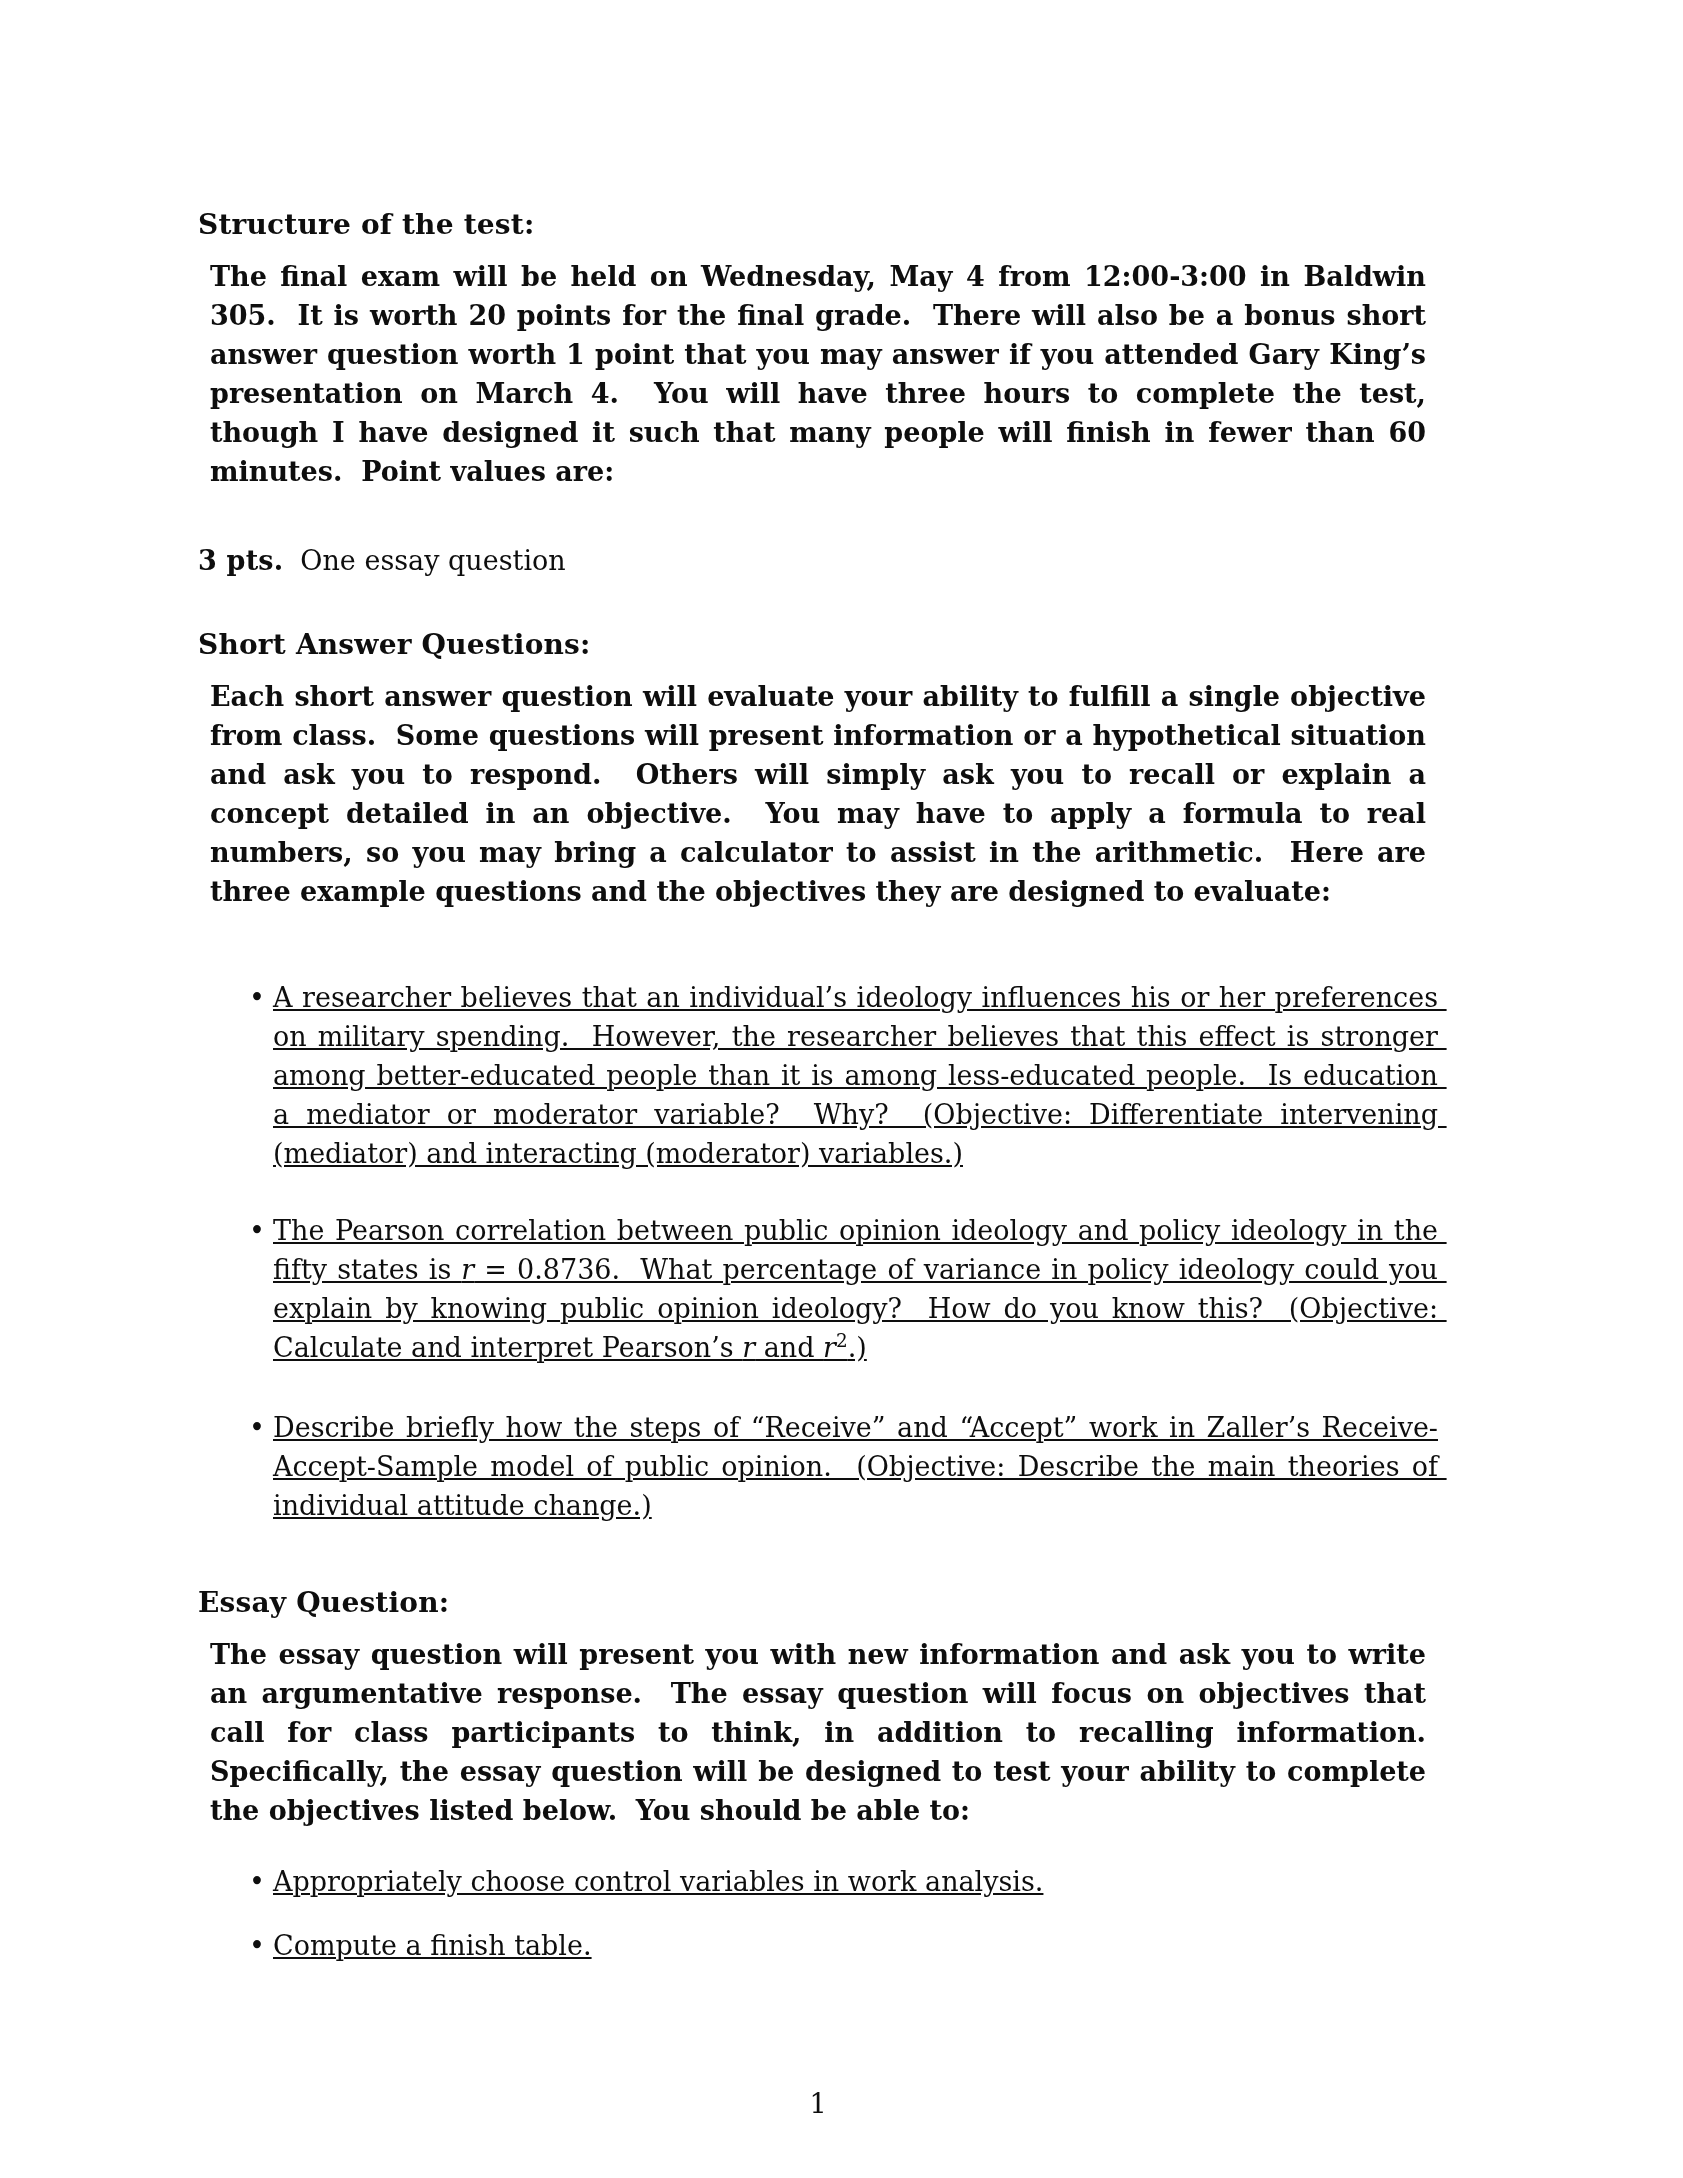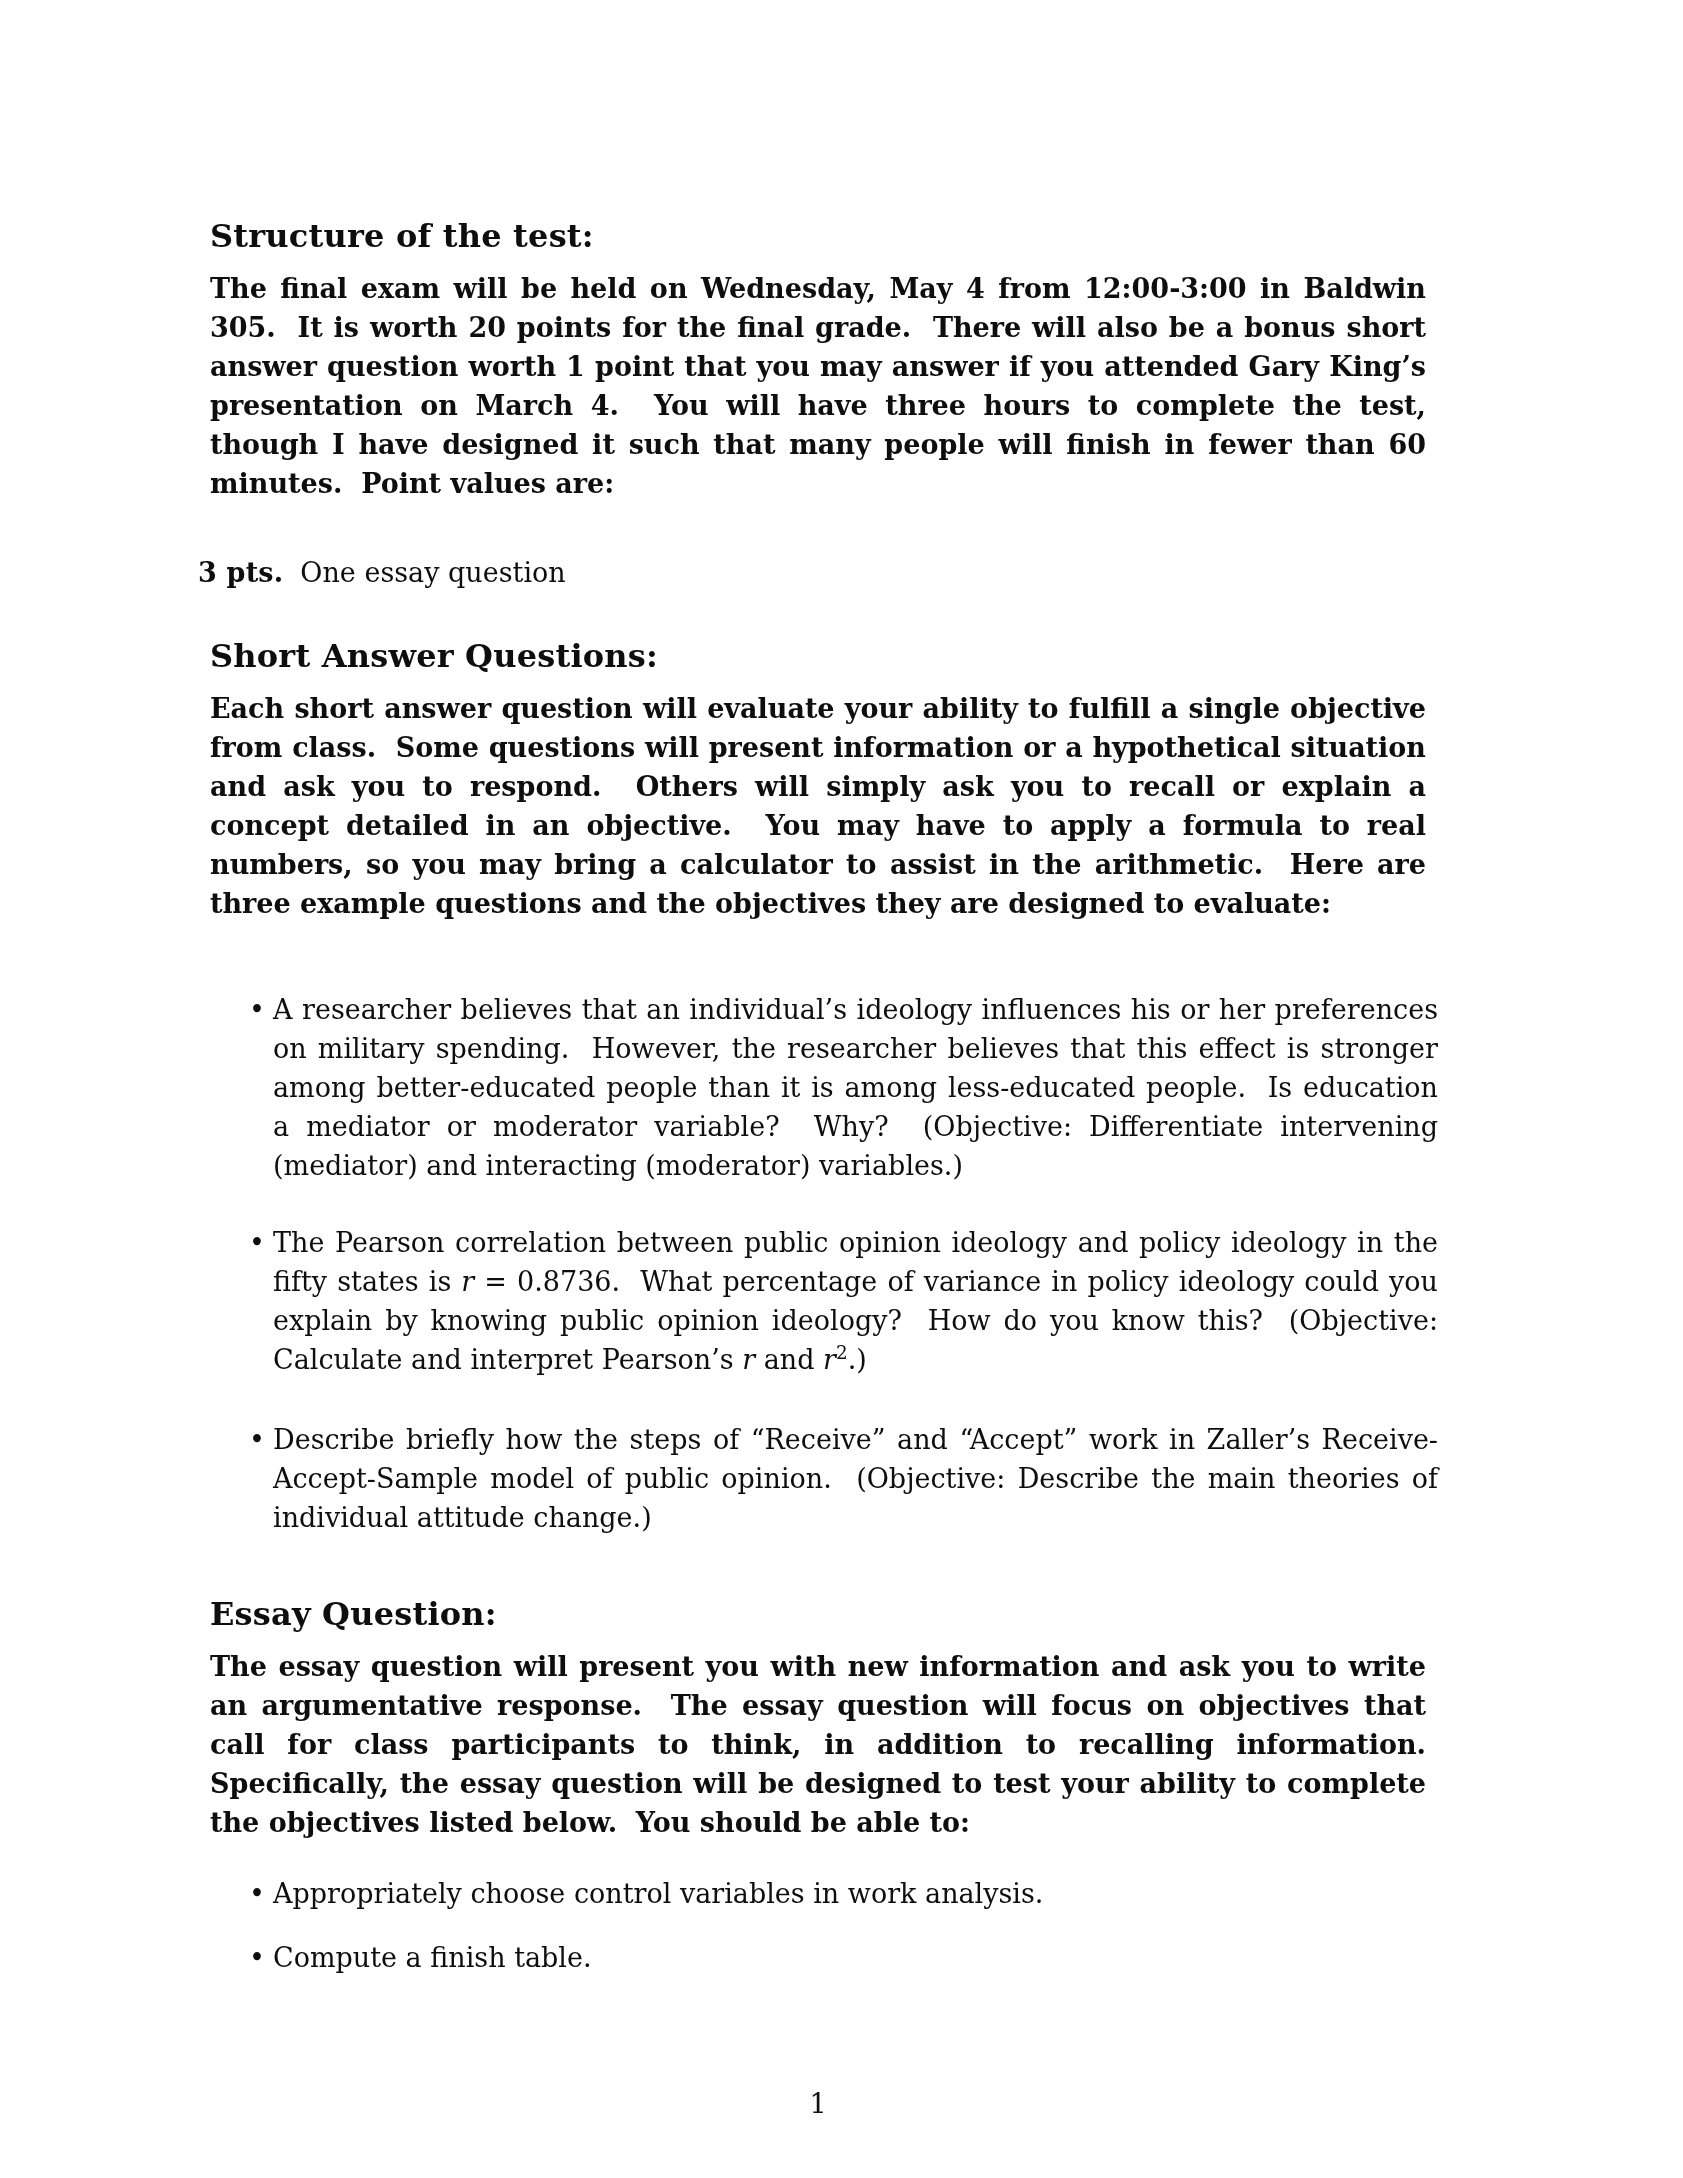--- a/index.html
+++ b/index.html
@@ -23,23 +23,23 @@
   .content {
     position: absolute;
     left: 198px;
     top: 204px;
     width: 1240px;
     font-size: 27px;
     line-height: 39px;
     text-align: justify;
   }
   h2.doc-heading {
-    font-size: 32px;
+    font-size: 28px;
     font-weight: bold;
-    margin: 12px;
+    margin: 0;
     line-height: 41px;
     text-align: left;
     letter-spacing: 0.2px;
   }
   p.doc-paragraph {
     margin: 12px;
     white-space: pre-wrap;
     font-weight: bold;
   }
   
@@ -74,20 +74,21 @@
   .marker {
     flex: none;
     width: 24px;
     font-size: 27px;
     line-height: 39px;
   }
   .bullet-body {
     flex: 1 1 auto;
     text-align: justify;
     white-space: pre-wrap;
+    text-decoration: underline;
   }
   .mi { font-style: italic; }
   .sup {
     font-size: 68%;
     position: relative;
     top: -0.55em;
   }
   .footer {
     position: absolute;
     left: 198px;

